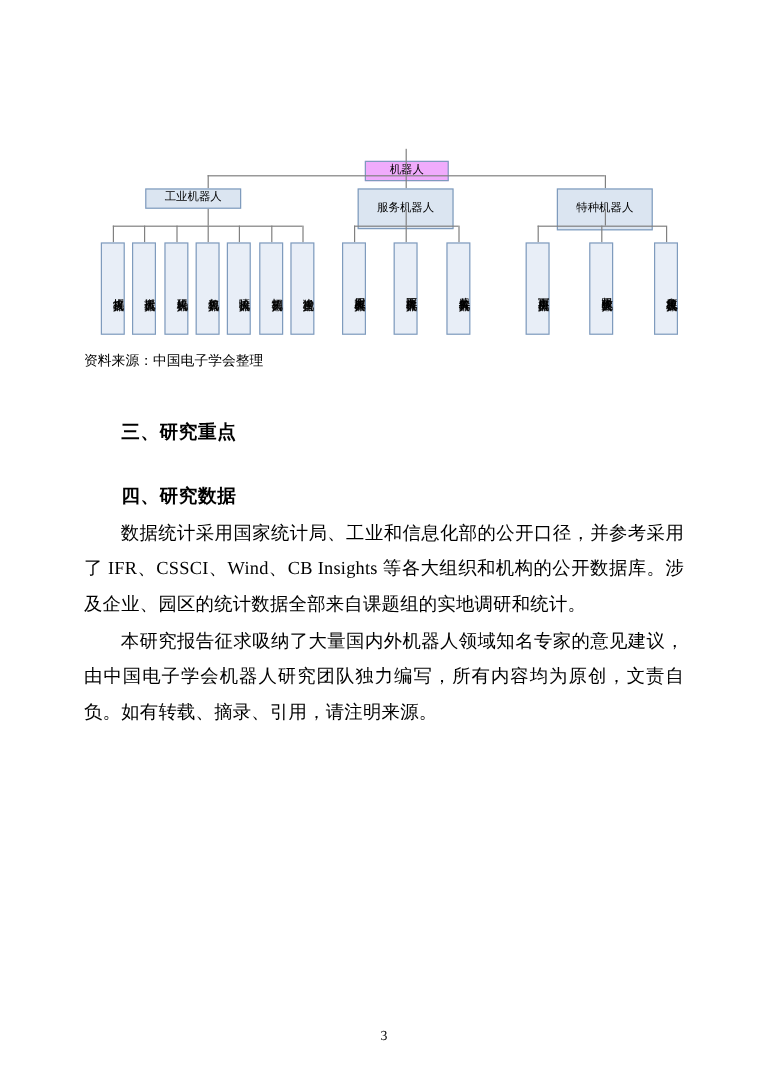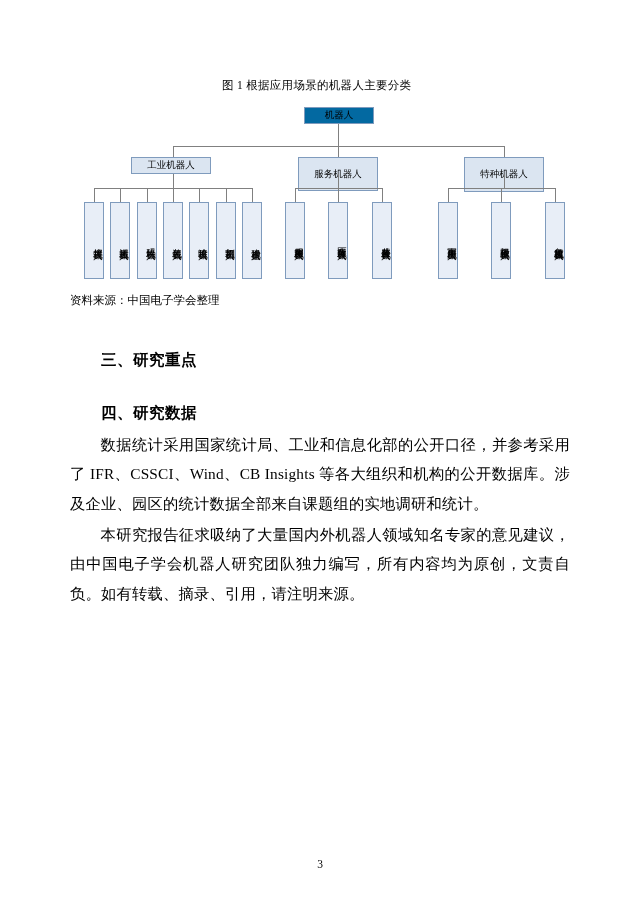--- a/index.html
+++ b/index.html
@@ -47,21 +47,22 @@
     background: #dce6f1;
     font-size: 9.5px;
     line-height: 1.12;
     text-align: center;
     color: #000;
     display: flex;
     align-items: center;
     justify-content: center;
   }
   .node.root {
-    background: #0369a1;
+    background: #f0abfc;
+    margin-top: 27px;
   }
   .node.level2 {
     background: #dbe5f1;
   }
   .node.leaf {
     background: #e8eef7;
     writing-mode: vertical-rl;
     text-orientation: upright;
     letter-spacing: 0.5px;
     padding-top: 3px;
@@ -117,34 +118,33 @@
     top: 858px;
     text-align: center;
     font-size: 11.5px;
   }
 </style>
 </head>
 <body>
 
 <div class="page">
 
-  <div class="fig-caption">图 1  根据应用场景的机器人主要分类</div>
 
   <div class="chart">
 
     <div class="node root" style="left:234px; top:4px; width:70px; height:17px;">机器人</div>
 
     <div class="vline" style="left:268px; top:21px; height:22px;"></div>
 
     <div class="hline" style="left:103px; top:43px; width:331px;"></div>
     <div class="vline" style="left:103px; top:43px; height:11px;"></div>
     <div class="vline" style="left:268px; top:43px; height:11px;"></div>
     <div class="vline" style="left:434px; top:43px; height:11px;"></div>
 
-    <div class="node level2" style="left:61px; top:54px; width:80px; height:17px;">工业机器人</div>
+    <div class="node level2" style="left:51px; top:54px; width:80px; height:17px;">工业机器人</div>
     <div class="node level2" style="left:228px; top:54px; width:80px; height:34px;">服务机器人</div>
     <div class="node level2" style="left:394px; top:54px; width:80px; height:35px;">特种机器人</div>
 
     <div class="vline" style="left:103px; top:71px; height:14px;"></div>
     <div class="hline" style="left:24px; top:85px; width:158px;"></div>
     <div class="vline" style="left:24px;  top:85px; height:14px;"></div>
     <div class="vline" style="left:50px;  top:85px; height:14px;"></div>
     <div class="vline" style="left:77px;  top:85px; height:14px;"></div>
     <div class="vline" style="left:103px; top:85px; height:14px;"></div>
     <div class="vline" style="left:129px; top:85px; height:14px;"></div>

